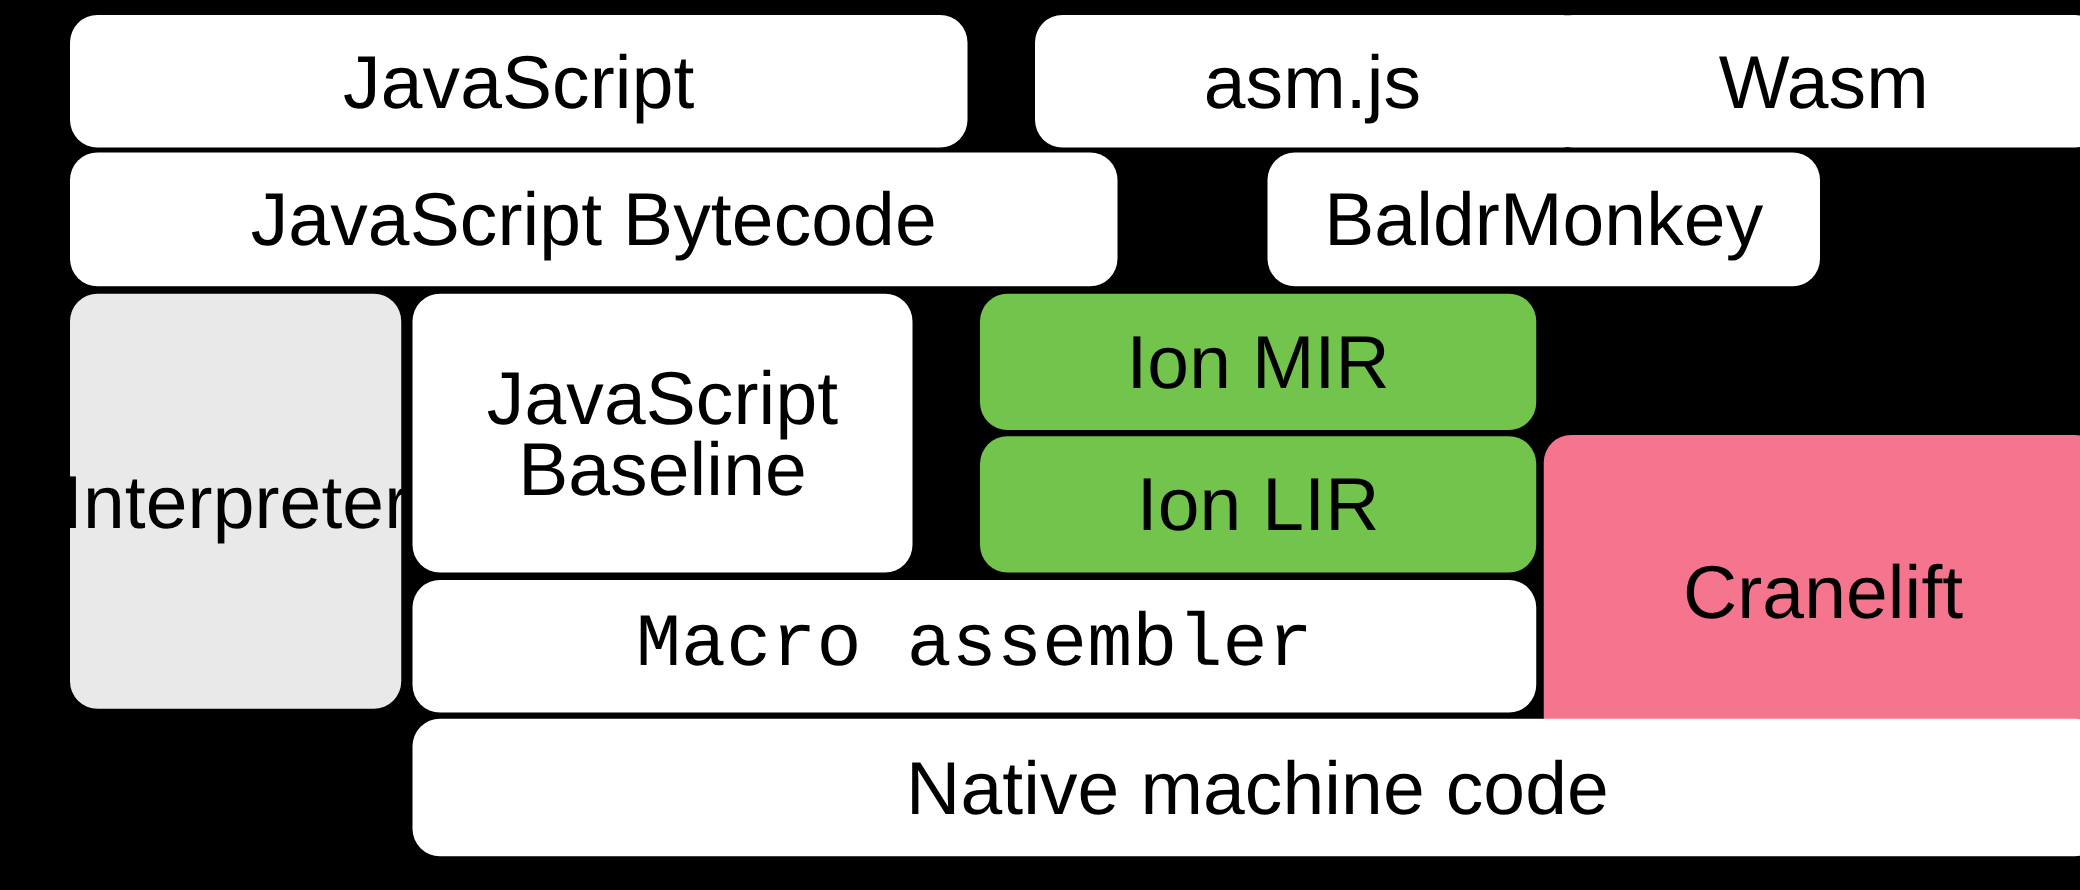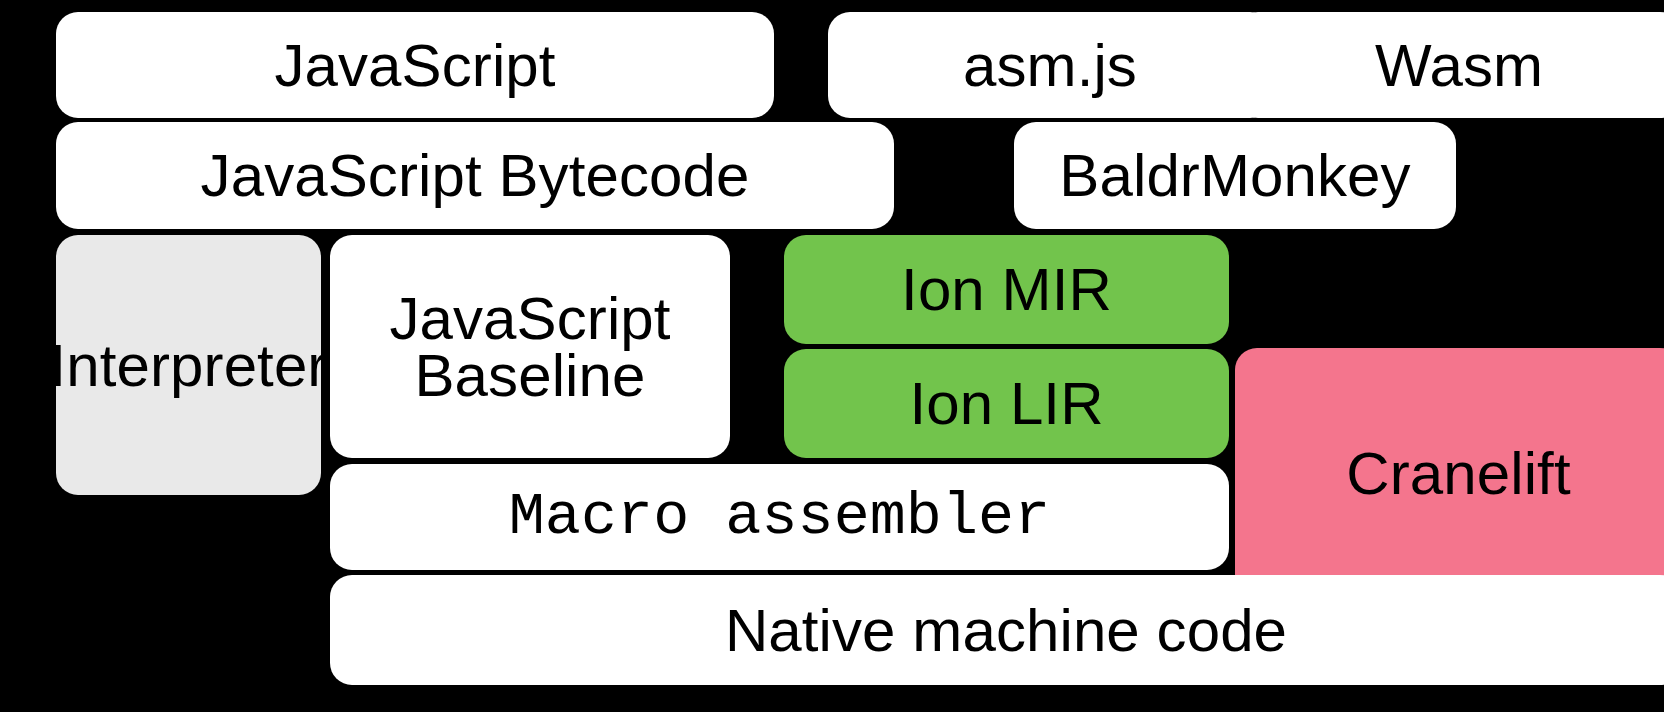--- a/index.html
+++ b/index.html
@@ -49,21 +49,21 @@
   <div class="node fill-white" style="left:20px; top:12px; width:718px; height:106px;">JavaScript</div>
 
   <div class="node fill-white" style="left:792px; top:12px; width:444px; height:106px;">asm.js</div>
 
   <div class="node fill-white" style="left:1200px; top:12px; width:446px; height:106px;">Wasm</div>
 
   <div class="node fill-white" style="left:20px; top:122px; width:838px; height:107px;">JavaScript Bytecode</div>
 
   <div class="node fill-white" style="left:978px; top:122px; width:442px; height:107px;">BaldrMonkey</div>
 
-  <div class="node fill-grey" style="left:20px; top:235px; width:265px; height:260px;">Interpreter</div>
+  <div class="node fill-grey" style="left:20px; top:235px; width:265px; height:332px;">Interpreter</div>
 
   <div class="node fill-white" style="left:294px; top:235px; width:400px; height:223px;">JavaScript
 Baseline</div>
 
   <div class="node fill-green" style="left:748px; top:235px; width:445px; height:109px;">Ion MIR</div>
 
   <div class="node fill-green" style="left:748px; top:349px; width:445px; height:109px;">Ion LIR</div>
 
   <div class="node fill-pink" style="left:1199px; top:348px; width:447px; height:251px;">Cranelift</div>
 

